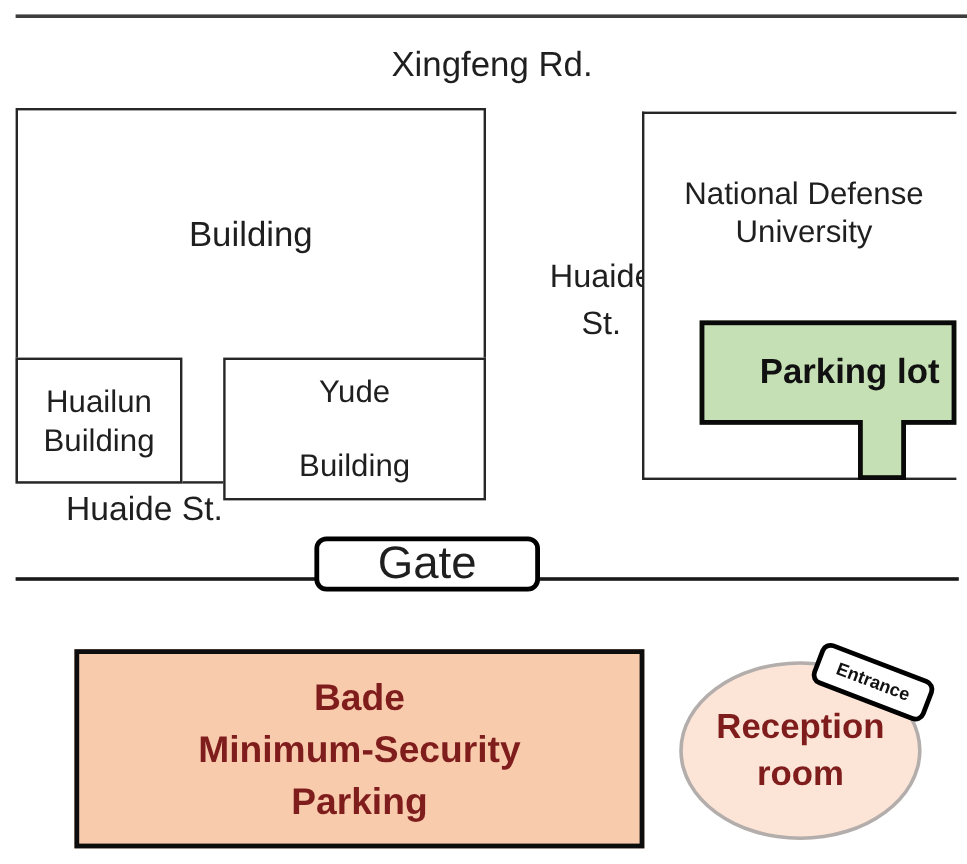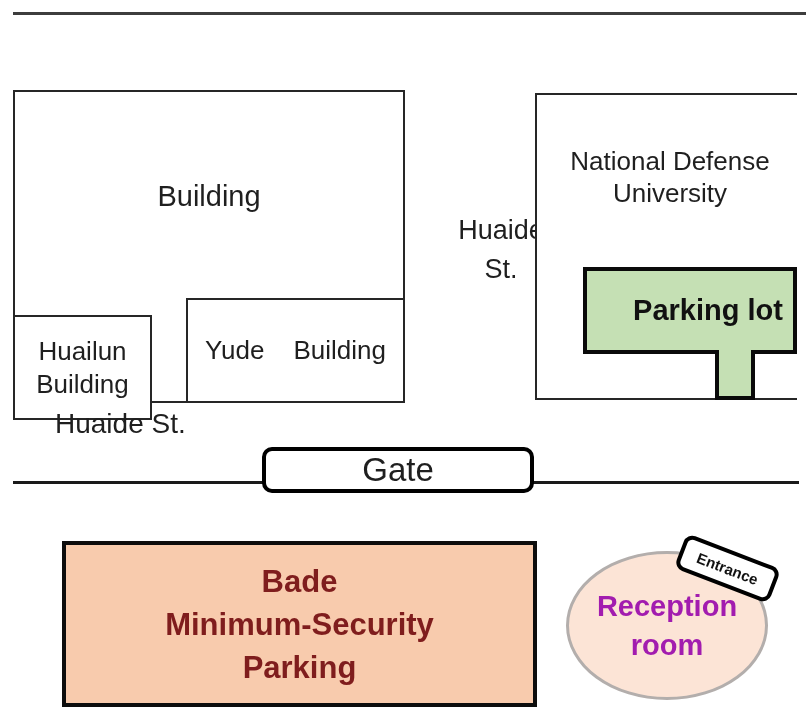--- a/index.html
+++ b/index.html
@@ -23,68 +23,69 @@
   #huaide-vertical-label { left: 405px; top: 211px; width: 130px; text-align: center;
                            font-size: 27px; line-height: 39px; padding-left: 31px; }
   #huaide-bottom-label { left: 55px; top: 408px; font-size: 28px; }
 
   
   .outline-box { border: 2px solid #262626; background: #ffffff; box-sizing: border-box; }
   #resident-box { left: 13px; top: 90px; width: 392px; height: 313px; }
   #resident-label { left: 0; right: 0; top: 88px; text-align: center; font-size: 29px; }
   #huailun-box { left: 13px; top: 298px; width: 139px; height: 105px;
                  display: flex; flex-direction: column; align-items: center; justify-content: center;
-                 font-size: 26px; line-height: 33px; text-align: center; margin-top: 17px; }
-  #yude-box { left: 186px; top: 298px; width: 219px; height: 105px;
-              display: flex; align-items: center; justify-content: center;
+                 font-size: 26px; line-height: 33px; text-align: center; }
+  #yude-box { left: 186px; top: 298px; width: 219px; height: 119px;
+              display: flex; flex-direction: column; align-items: center; justify-content: center;
               font-size: 26px; line-height: 33px; text-align: center; gap: 29px; }
   #ndu-box { left: 535px; top: 93px; width: 262px; height: 307px; border-right: none; }
   #ndu-label { left: 0; right: -6px; top: 50px; text-align: center; font-size: 26px; line-height: 32px; }
 
   
   #parking-main { left: 583px; top: 267px; width: 214px; height: 87px;
                   background: #c5e0b4; border: 4px solid #0a0a0a; box-sizing: border-box;
                   display: flex; align-items: center; justify-content: center; z-index: 2; }
   #parking-label { font-size: 29px; font-weight: bold; color: #111111; margin-left: 36px; }
   #parking-stub { left: 715px; top: 350px; width: 40px; height: 50px;
                   background: #c5e0b4; border: 4px solid #0a0a0a; border-top: none;
                   box-sizing: border-box; z-index: 3; }
 
   
-  #gate-box { left: 262px; top: 447px; width: 272px; height: 46px;
+  #gate-box { left: 262px; top: 447px; width: 188px; height: 46px;
               background: #ffffff; border: 4px solid #000000; border-radius: 10px;
               box-sizing: border-box; display: flex; align-items: center; justify-content: center;
-              font-size: 33px; z-index: 2; }
+              font-size: 38px; z-index: 2; }
 
   
   #prison-box { left: 62px; top: 541px; width: 475px; height: 166px;
                 background: #f8cbad; border: 4px solid #0d0d0d; box-sizing: border-box;
                 display: flex; flex-direction: column; align-items: center; justify-content: center;
                 font-size: 31px; font-weight: bold; line-height: 43px; color: #7f1d1d;
                 text-align: center; }
 
   
   #reception-ellipse { left: 566px; top: 551px; width: 202px; height: 149px;
                        background: #fce4d6; border: 3px solid #b3aeac; border-radius: 50%;
                        box-sizing: border-box; display: flex; flex-direction: column;
                        align-items: center; justify-content: center;
-                       font-size: 29px; font-weight: bold; line-height: 39px; color: #a21caf;
+                       font-size: 29px; font-weight: bold; line-height: 39px; color: #7f1d1d;
                        text-align: center; z-index: 2; }
   #entrance-tag { left: 677px; top: 550px; width: 101px; height: 37px;
                   background: #ffffff; border: 4px solid #000000; border-radius: 9px;
                   box-sizing: border-box; display: flex; align-items: center; justify-content: center;
                   transform: rotate(21deg); z-index: 3;
                   font-size: 15px; font-weight: 600; color: #111111; }
 </style>
 </head>
 <body>
 
 <div id="stage">
 
   <div class="abs" id="top-road-line"></div>
+  <div class="abs" id="xingfeng-label">Xingfeng Rd.</div>
 
   <div class="abs outline-box" id="resident-box">
     <div class="abs" id="resident-label">Building</div>
   </div>
   <div class="abs outline-box" id="huailun-box">
     <span>Huailun</span>
     <span>Building</span>
   </div>
   <div class="abs outline-box" id="yude-box">
     <span>Yude</span>

